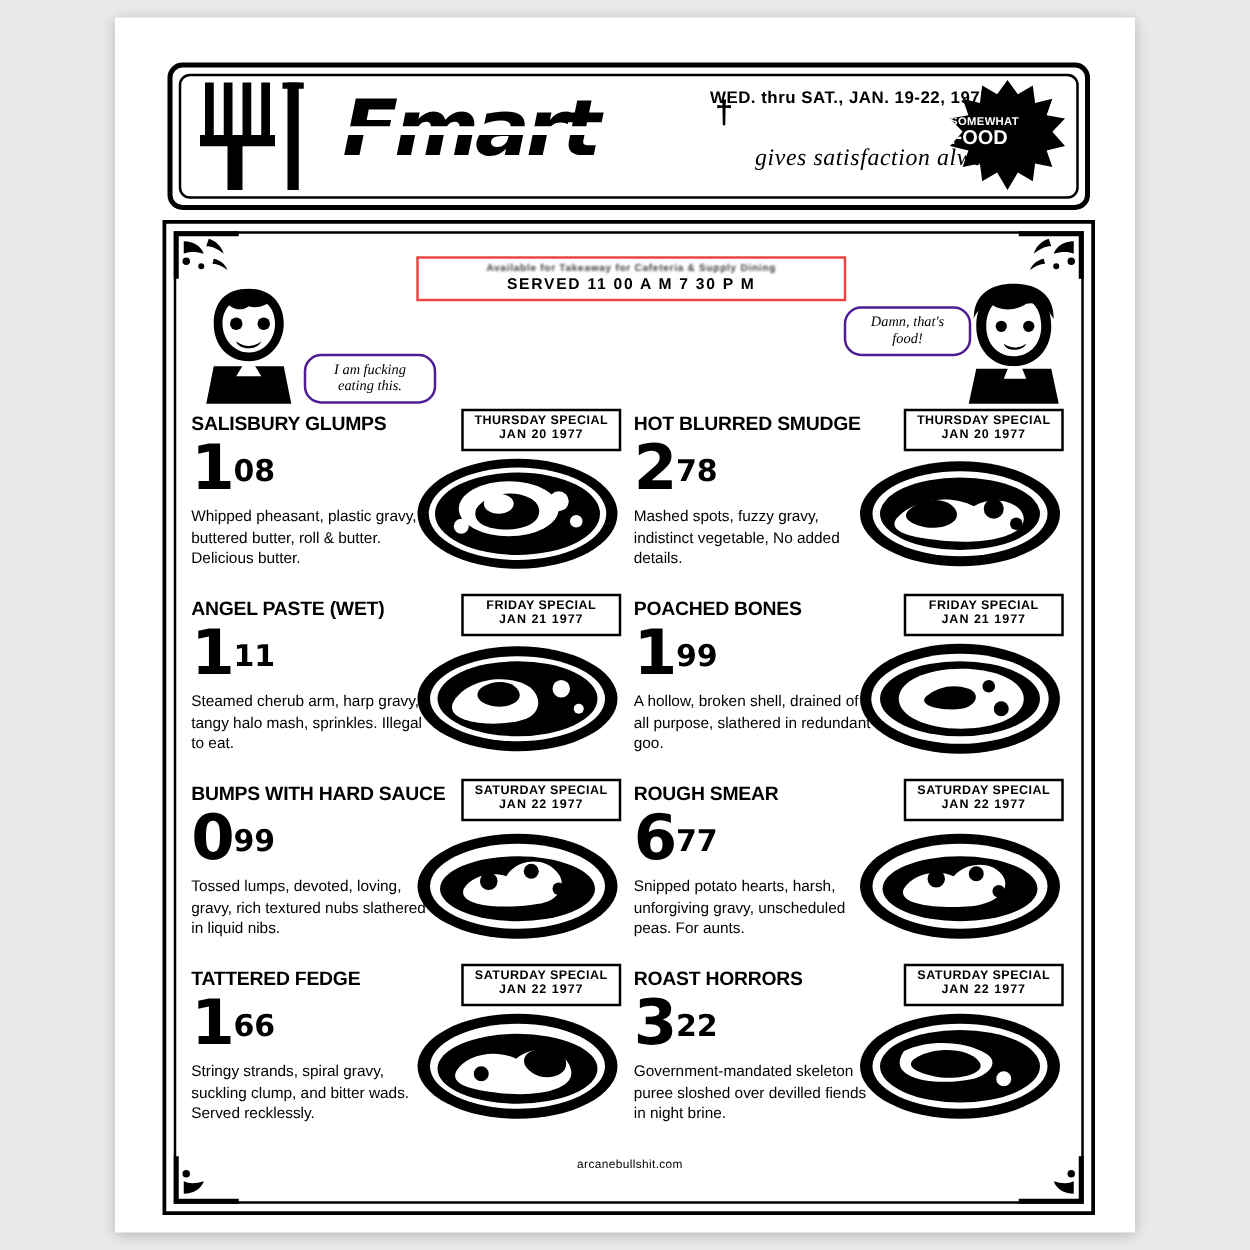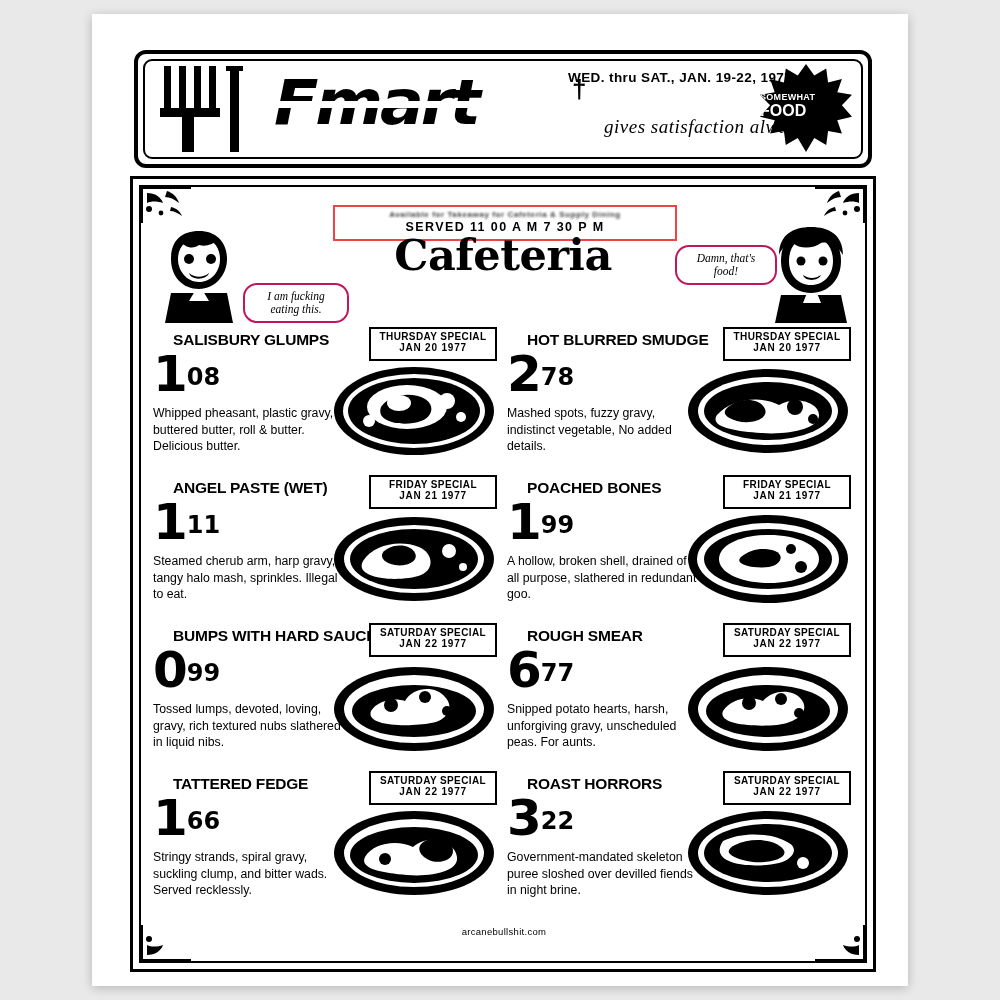--- a/index.html
+++ b/index.html
@@ -95,36 +95,36 @@
     position:absolute;left:0;right:0;top:52px;text-align:center;
     font-family:"DejaVu Serif", serif;
     font-weight:bold;font-size:43px;line-height:43px;letter-spacing:-.5px;
   }
   .title .l2{display:block;margin-top:3px;}
 
   .boy{position:absolute;left:18px;top:46px;width:96px;height:100px;}
   .girl{position:absolute;right:14px;top:46px;width:96px;height:100px;}
 
   .bubble{
-    position:absolute;border:2px solid #be185d;border-radius:14px;background:#fff;
+    position:absolute;border:2px solid #4c1d95;border-radius:14px;background:#fff;
     font-family:"Liberation Serif", serif;font-style:italic;
     font-size:11.5px;line-height:13px;text-align:center;padding:5px 8px;
   }
   .bubble-l{left:110px;top:104px;width:86px;}
   .bubble-r{right:96px;top:66px;width:82px;}
 
   
   .grid{position:absolute;left:14px;top:150px;right:12px;bottom:26px;}
   .col{position:absolute;top:0;width:352px;}
   .col-l{left:2px;}
   .col-r{left:356px;}
   .item{position:relative;height:148px;}
   .item-name{
     position:absolute;left:4px;top:2px;
-    font-size:15.5px;font-weight:bold;letter-spacing:-.2px;margin-left:20px;
+    font-size:15.5px;font-weight:bold;letter-spacing:-.2px;
   }
   .special{
     position:absolute;right:4px;top:-2px;width:124px;height:30px;
     border:2px solid #000;background:#fff;text-align:center;margin-left:25px;
   }
   .sp1{font-size:10px;font-weight:bold;letter-spacing:.4px;margin-top:2px;}
   .sp2{font-size:10px;font-weight:bold;letter-spacing:.8px;}
   .price{position:absolute;left:4px;top:20px;}
   .price .dol{font-family:"DejaVu Sans", sans-serif;font-weight:bold;font-size:50px;line-height:50px;letter-spacing:-1px;}
   .price .cen{font-family:"DejaVu Sans", sans-serif;font-weight:bold;font-size:24px;vertical-align:super;line-height:24px;}
@@ -213,21 +213,20 @@
         <circle cx="12" cy="26" r="3"></circle>
       </g>
     </svg>
 
     <div class="served-box">
       <div class="served-blur">Available for Takeaway for Cafeteria &amp; Supply Dining</div>
       <div class="served-main">SERVED 11 00 A M     7 30 P M</div>
     </div>
 
     <div class="title">
-      <span class="l2">Cafeteria</span>
     </div>
 
     <svg class="boy" viewBox="0 0 96 100">
       <g fill="#000">
         <path d="M48 6c18 0 28 12 28 28s-12 30-28 30S20 52 20 34 30 6 48 6zm0 7c-13 0-21 9-21 21s9 23 21 23 21-10 21-23-8-21-21-21z"></path>
         <path d="M28 14c10-8 30-8 40 0-6 6-14 8-20 6-5 4-14 4-20-6z"></path>
         <circle cx="38" cy="34" r="5"></circle>
           <circle cx="60" cy="34" r="5"></circle>
         <path d="M38 48c6 5 14 5 20 0-2 7-18 8-20 0z"></path>
         <path d="M20 68h56l6 30H14z"></path>

